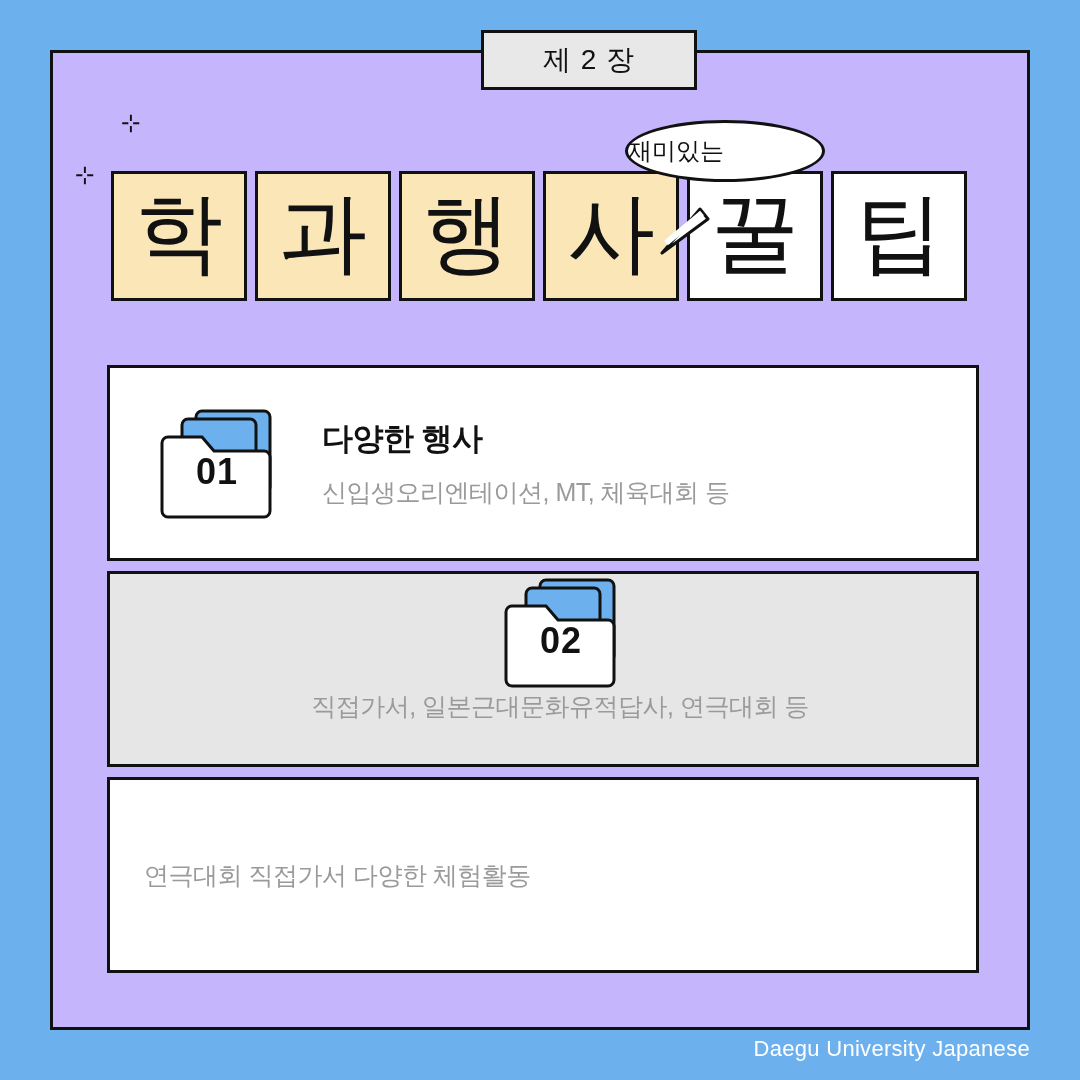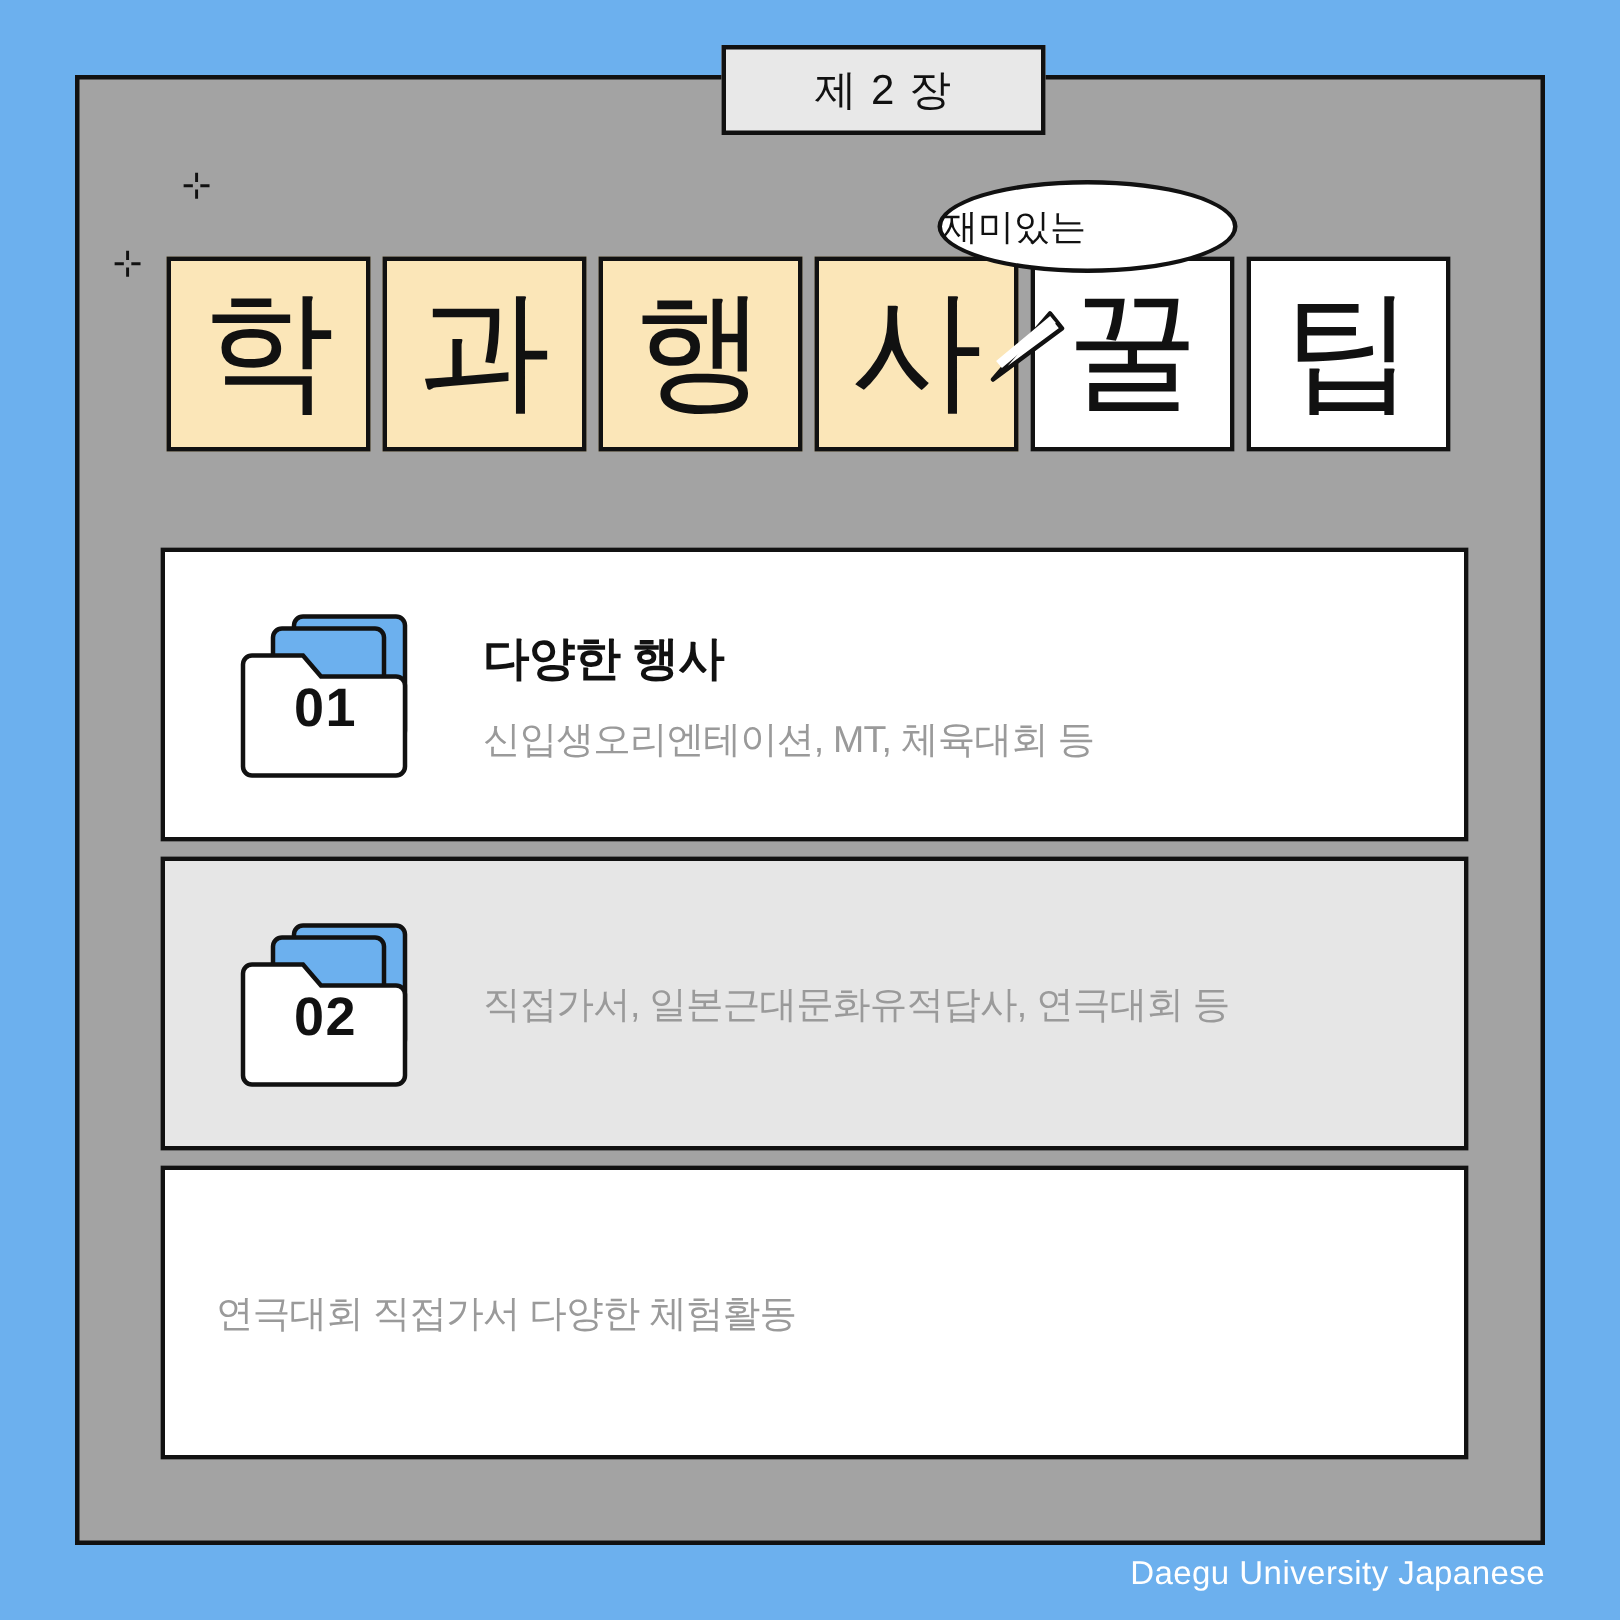--- a/index.html
+++ b/index.html
@@ -10,21 +10,21 @@
   body {
     background: #6cb0ee;
     position: relative;
     overflow: hidden;
   }
 
   .card {
     position: absolute;
     left: 50px; top: 50px;
     width: 980px; height: 980px;
-    background: #a3a3a3;
+    background: #c4b5fd;
     border: 3px solid #111111;
   }
 
   
   .chapter-tag {
     position: absolute;
     left: 428px; top: -23px;
     width: 216px; height: 60px;
     background: #e8e8e8;
     border: 3px solid #111111;
@@ -89,21 +89,21 @@
   }
   .item {
     height: 196px;
     border: 3px solid #111;
     background: #ffffff;
     display: flex;
     align-items: center;
     margin-bottom: 10px;
     position: relative;
   }
-  .item.shaded { background: #e6e6e6; }
+  .item.shaded { background: #e6e6e6; flex-direction: column; }
 
   .folder {
     position: relative;
     width: 130px; height: 116px;
     margin-left: 48px;
     flex: 0 0 auto;
   }
   .folder svg { position: absolute; left: 0; top: 0; }
   .folder .num {
     position: absolute;

